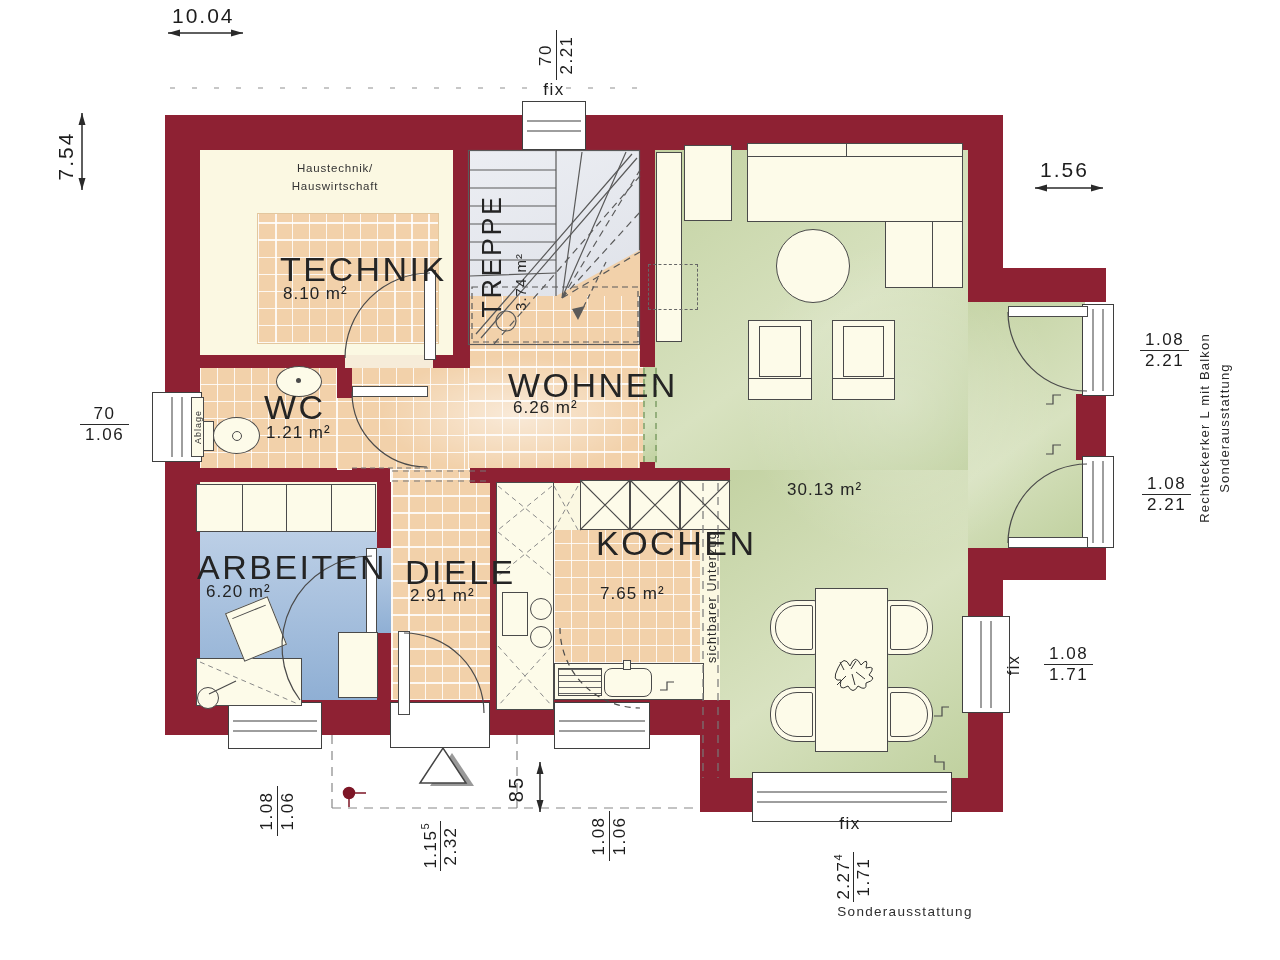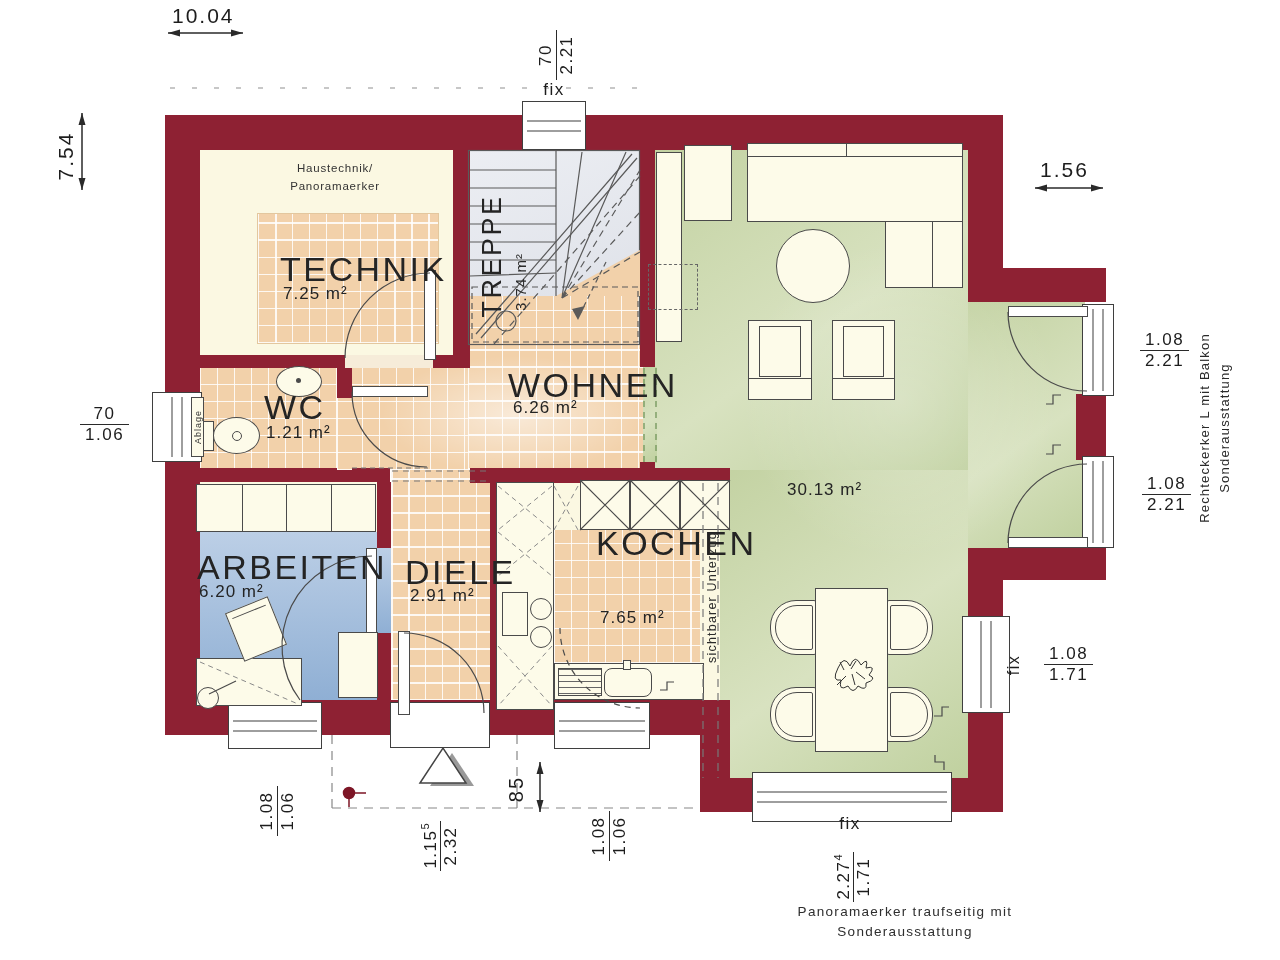--- a/index.html
+++ b/index.html
@@ -274,39 +274,39 @@
     <g stroke="#333" stroke-width="1" fill="none">
       <path d="M838 668 q6 -14 12 -2 q5 -13 11 -1 q8 -9 5 3 q11 -3 3 7 q9 4 -3 8 q1 9 -8 3 q-5 9 -10 0 q-10 6 -7 -6 q-10 2 -3 -12"></path>
       <path d="M846 676 l-9 9 M852 674 l3 11 M856 672 l9 7 M844 670 l-4 -8 M851 669 l5 -8"></path>
     </g>
 
     <path d="M209 694 L236 681" stroke="#4a4a4a" stroke-width="1.2"></path>
   </svg>
 
   <div class="lbl small-note" style="left:255px;top:160px;width:160px">
     <div>Haustechnik/</div>
-    <div>Panoramaerker</div>
+    <div>Hauswirtschaft</div>
   </div>
   <div class="lbl room-name" style="left:280px;top:250px">TECHNIK</div>
-  <div class="lbl room-area" style="left:283px;top:284px">7.25 m²</div>
+  <div class="lbl room-area" style="left:283px;top:284px">8.10 m²</div>
 
   <div class="lbl room-name" style="left:264px;top:388px">WC</div>
   <div class="lbl room-area" style="left:266px;top:423px">1.21 m²</div>
 
   <div class="lbl room-name" style="left:508px;top:366px">WOHNEN</div>
   <div class="lbl room-area" style="left:513px;top:398px">6.26 m²</div>
 
   <div class="lbl room-name" style="left:197px;top:548px">ARBEITEN</div>
-  <div class="lbl room-area" style="left:199px;top:582px">6.20 m²</div>
+  <div class="lbl room-area" style="left:206px;top:582px">6.20 m²</div>
 
   <div class="lbl room-name" style="left:405px;top:553px">DIELE</div>
   <div class="lbl room-area" style="left:410px;top:586px">2.91 m²</div>
 
   <div class="lbl room-name" style="left:596px;top:524px">KOCHEN</div>
-  <div class="lbl room-area" style="left:600px;top:608px">7.65 m²</div>
+  <div class="lbl room-area" style="left:600px;top:584px">7.65 m²</div>
 
   <div class="lbl room-area" style="left:787px;top:480px">30.13 m²</div>
 
   <div class="lbl center rot room-name" style="left:407px;top:234px;width:170px;height:44px;font-size:27px">
     <span>TREPPE</span>
   </div>
   <div class="lbl center rot" style="left:470px;top:272px;width:100px;height:20px;font-size:15px;letter-spacing:1px">
     <span>3.74 m²</span>
   </div>
   <div class="lbl center rot" style="left:171px;top:421px;width:54px;height:12px;font-size:9px;letter-spacing:1px;color:#333">
@@ -383,17 +383,16 @@
     </div>
   </div>
 
   <div class="lbl center rot vtext" style="left:1096px;top:420px;width:215px;height:16px">
     <span>Rechteckerker L mit Balkon</span>
   </div>
   <div class="lbl center rot vtext" style="left:1144px;top:420px;width:160px;height:16px">
     <span>Sonderausstattung</span>
   </div>
   <div class="lbl" style="left:690px;top:902px;width:430px;text-align:center;font-size:13.5px;letter-spacing:1.3px;line-height:1.45;color:#2e2e2e">
-    <div>Panoramaerker traufseitig mit</div>
     <div>Sonderausstattung</div>
   </div>
 
 </div>
 
 </body></html>

